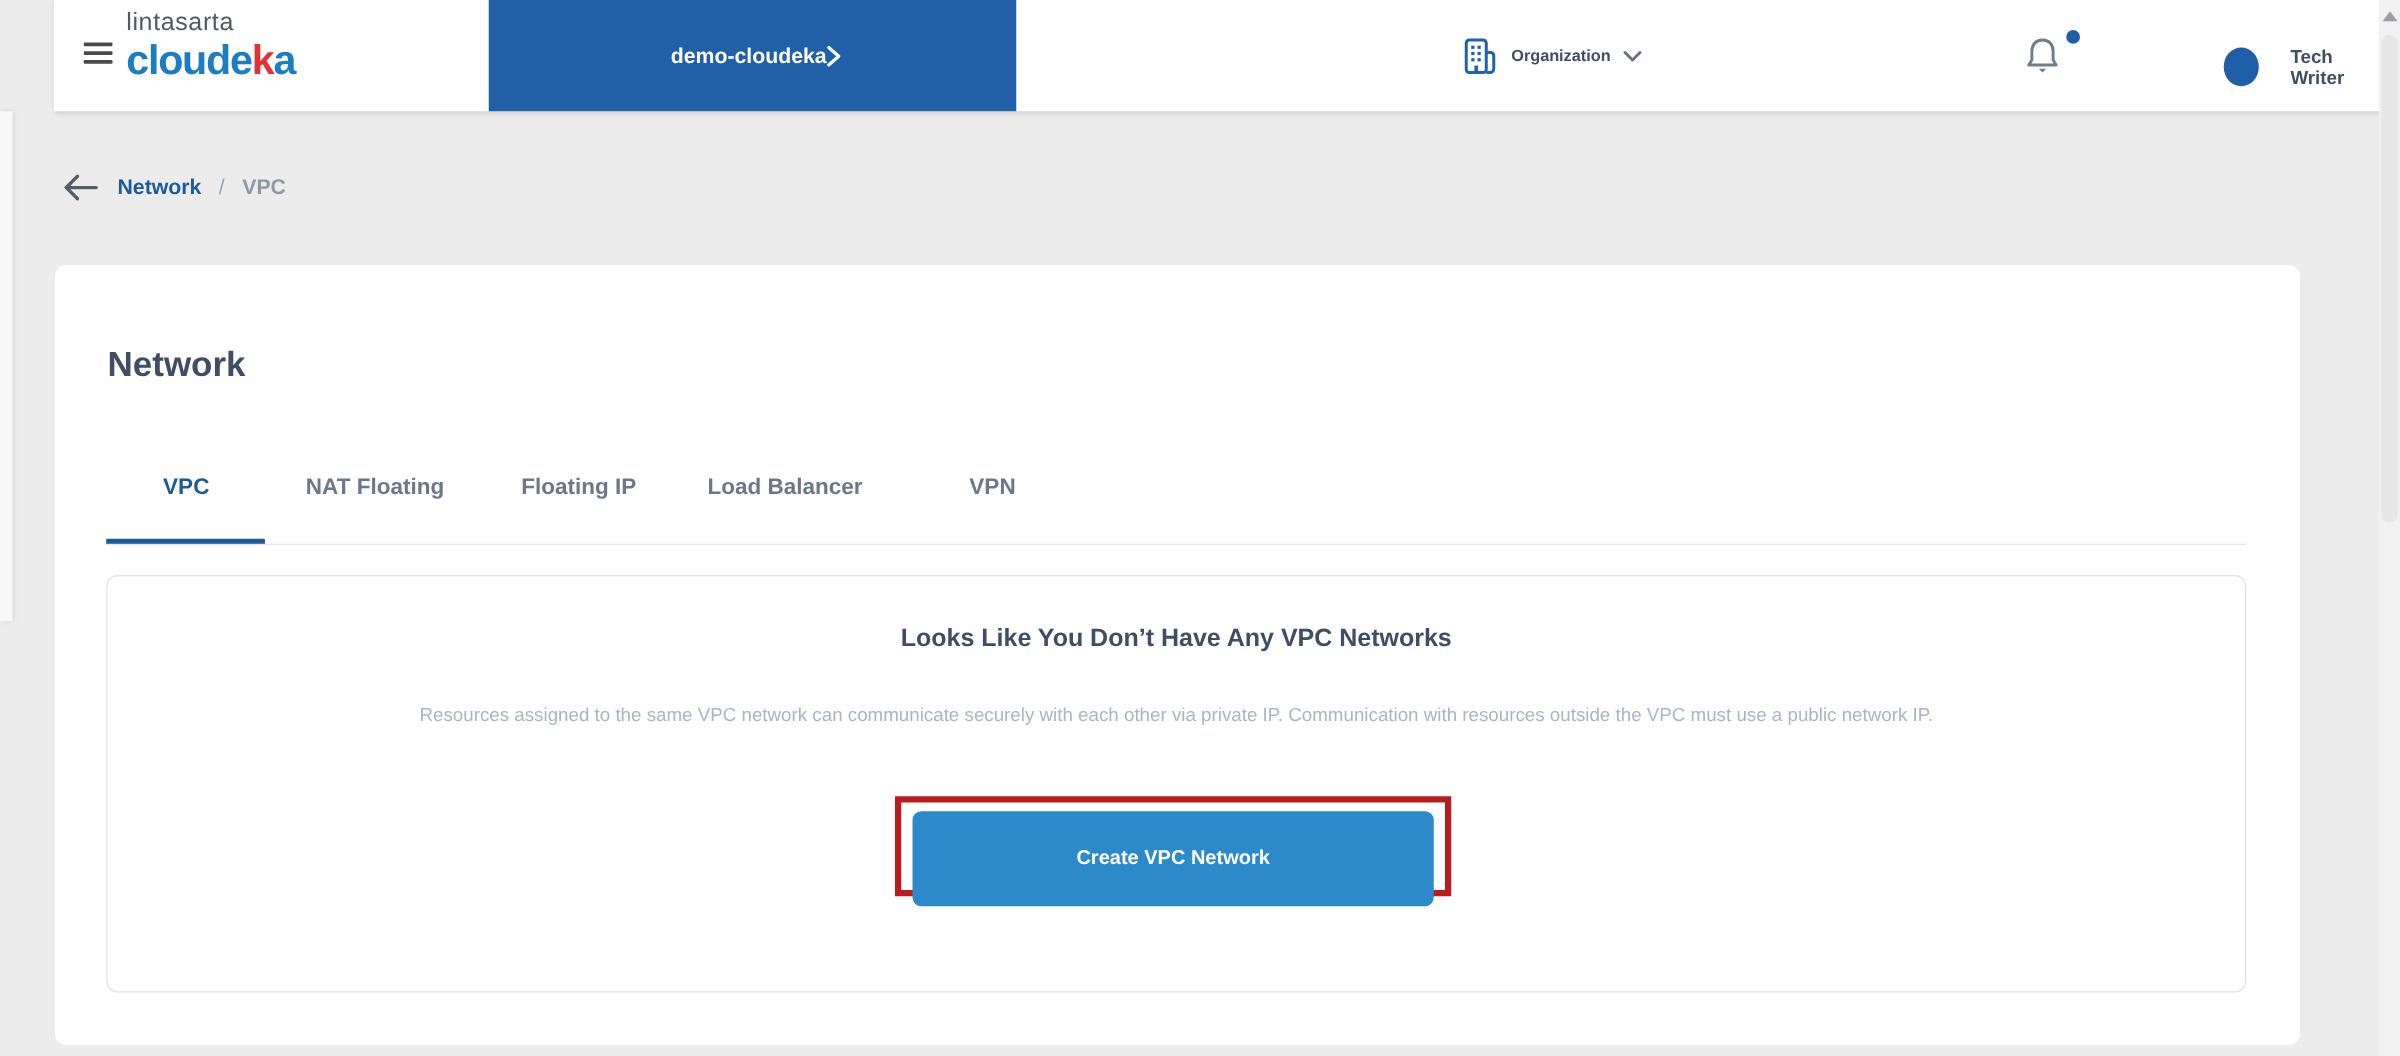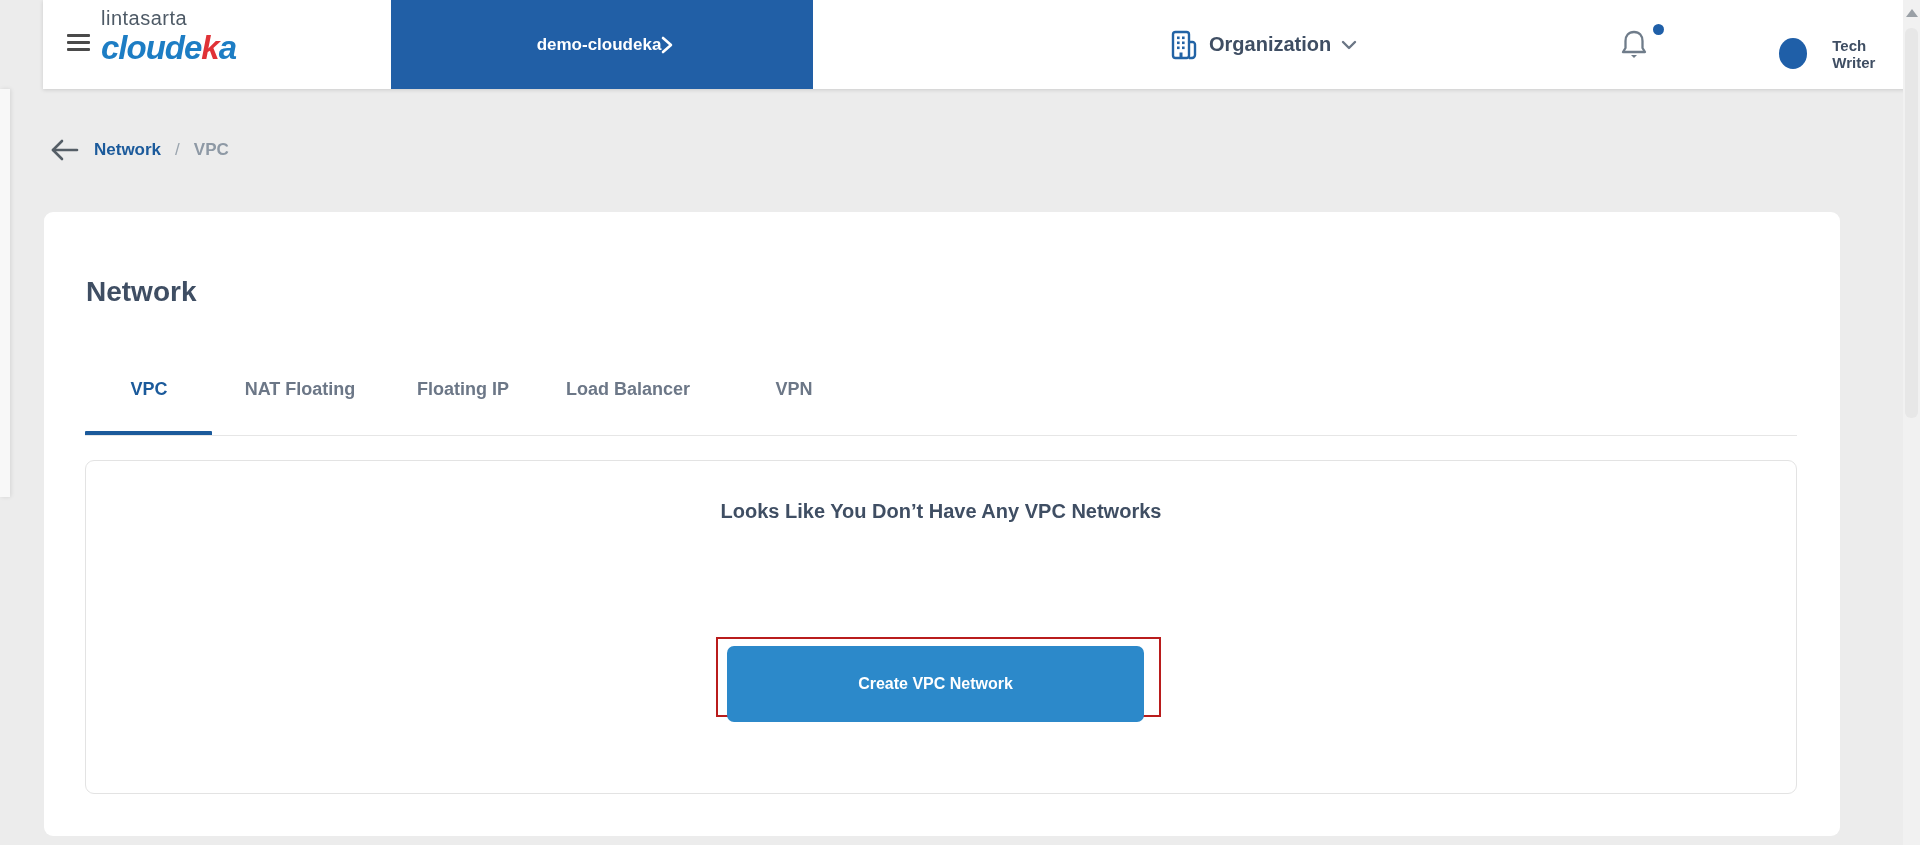--- a/index.html
+++ b/index.html
@@ -13,27 +13,27 @@
     border-left:6px solid transparent; border-right:6px solid transparent; border-bottom:8px solid #9aa0a6; }
   .scroll-thumb { position:absolute; top:28px; left:2px; width:13px; height:390px; background:#e7e7e7; border-radius:6px; }
 
   
   .app-header { position:absolute; left:0; top:0; width:1903px; height:89px; background:#ffffff;
     box-shadow:0 1px 4px rgba(0,0,0,.14); z-index:20;margin-left:43px; }
   .hamburger { position:absolute; left:24px; top:33px; width:23px; height:22px; cursor:pointer; border:none; background:none; }
   .hamburger span { display:block; width:23px; height:3px; background:#4a4a4a; border-radius:1px; margin-bottom:4px; }
   .logo { position:absolute; left:58px; top:6px; width:200px; cursor:pointer; }
   .logo-parent { font-size:20px; color:#4e5a66; letter-spacing:.5px; line-height:24px; }
-  .logo-product { font-size:33px; font-weight:bold; font-style:italic; color:#1d7dc4; line-height:36px; letter-spacing:-1px; }
+  .logo-product { font-size:33px; font-weight:bold; color:#1d7dc4; line-height:36px; letter-spacing:-1px; }
   .logo-product .accent { color:#e03237; }
   .project-btn { position:absolute; left:348px; top:0; width:422px; height:89px; background:#215fa6; border:none;
     display:flex; align-items:center; justify-content:center; padding:0 24px 0 30px; cursor:pointer; }
   .project-btn .label { color:#ffffff; font-size:17px; font-weight:bold; }
   .hdr-group { position:absolute; top:0; height:89px; display:flex; align-items:center; gap:10px; cursor:pointer; }
-  .hdr-group .label { font-size:20px; font-weight:bold; color:#3f4e63; }
+  .hdr-group .label { font-size:13px; font-weight:bold; color:#3f4e63; }
   .org-group { left:1126px; }
   .broadcast-group { left:1358px; }
   .bell-wrap { position:absolute; left:1576px; top:28px; width:46px; height:36px; cursor:pointer; }
   .bell-dot { position:absolute; left:34px; top:-4px; width:11px; height:11px; border-radius:50%; background:#1f5fa8; }
   .user-menu { position:absolute; left:1736px; top:0; height:107px; display:flex; align-items:center; gap:25px; cursor:pointer; }
   .avatar { width:31px; height:31px; border-radius:50%; background:#1f5fa8; }
   .user-menu .label { font-size:15px; font-weight:bold; color:#3f4e63; }
 
   
   .left-strip { position:absolute; left:0; top:89px; width:10px; height:408px; background:#f8f8f8;
@@ -57,21 +57,21 @@
   .tab-underline { position:absolute; left:41px; top:59px; width:127px; height:5px; background:#1b5a9b; border-radius:1px; }
   .tab-border { position:absolute; left:41px; top:63px; width:1712px; height:1px; background:#e6e6e6; }
 
   .panel { position:absolute; left:41px; top:248px; width:1712px; height:334px;
     border:1px solid #e3e3e3; border-radius:9px;padding-left:20px; }
   .empty-heading { position:absolute; left:0; top:39px; width:100%; text-align:center;
     font-size:20px; font-weight:bold; color:#3f4e63; }
   .empty-desc { position:absolute; left:0; top:103px; width:100%; text-align:center;
     font-size:15px; color:#a9b6c3; white-space:nowrap; }
   .red-box { position:absolute; left:630px; top:176px; width:445px; height:80px;
-    border:2px solid #b91c1c; background:#ffffff; }
+    border:5px solid #b91c1c; background:#ffffff; }
   .cta-btn { position:absolute; left:9px; top:7px; width:417px; height:76px; background:#2c89ca;
     border:none; border-radius:7px; color:#ffffff; font-size:16px; font-weight:bold; cursor:pointer;
     font-family:"Liberation Sans", sans-serif; }
 </style>
 </head>
 <body>
 
 <div class="screen">
 
   <div class="scrollbar">
@@ -156,19 +156,20 @@
       <span class="tab" style="left:256px">NAT Floating</span>
       <span class="tab" style="left:419px">Floating IP</span>
       <span class="tab" style="left:584px">Load Balancer</span>
       <span class="tab" style="left:750px">VPN</span>
       <span class="tab-underline"></span>
       <span class="tab-border"></span>
     </div>
 
     <section class="panel">
       <h2 class="empty-heading">Looks Like You Don’t Have Any VPC Networks</h2>
+      <p class="empty-desc">Resources assigned to the same VPC network can communicate securely with each other via private IP. Communication with resources outside the VPC must use a public network IP.</p>
       <div class="red-box">
         <button class="cta-btn">Create VPC Network</button>
       </div>
     </section>
   </main>
 
 </div>
 
 </body></html>

